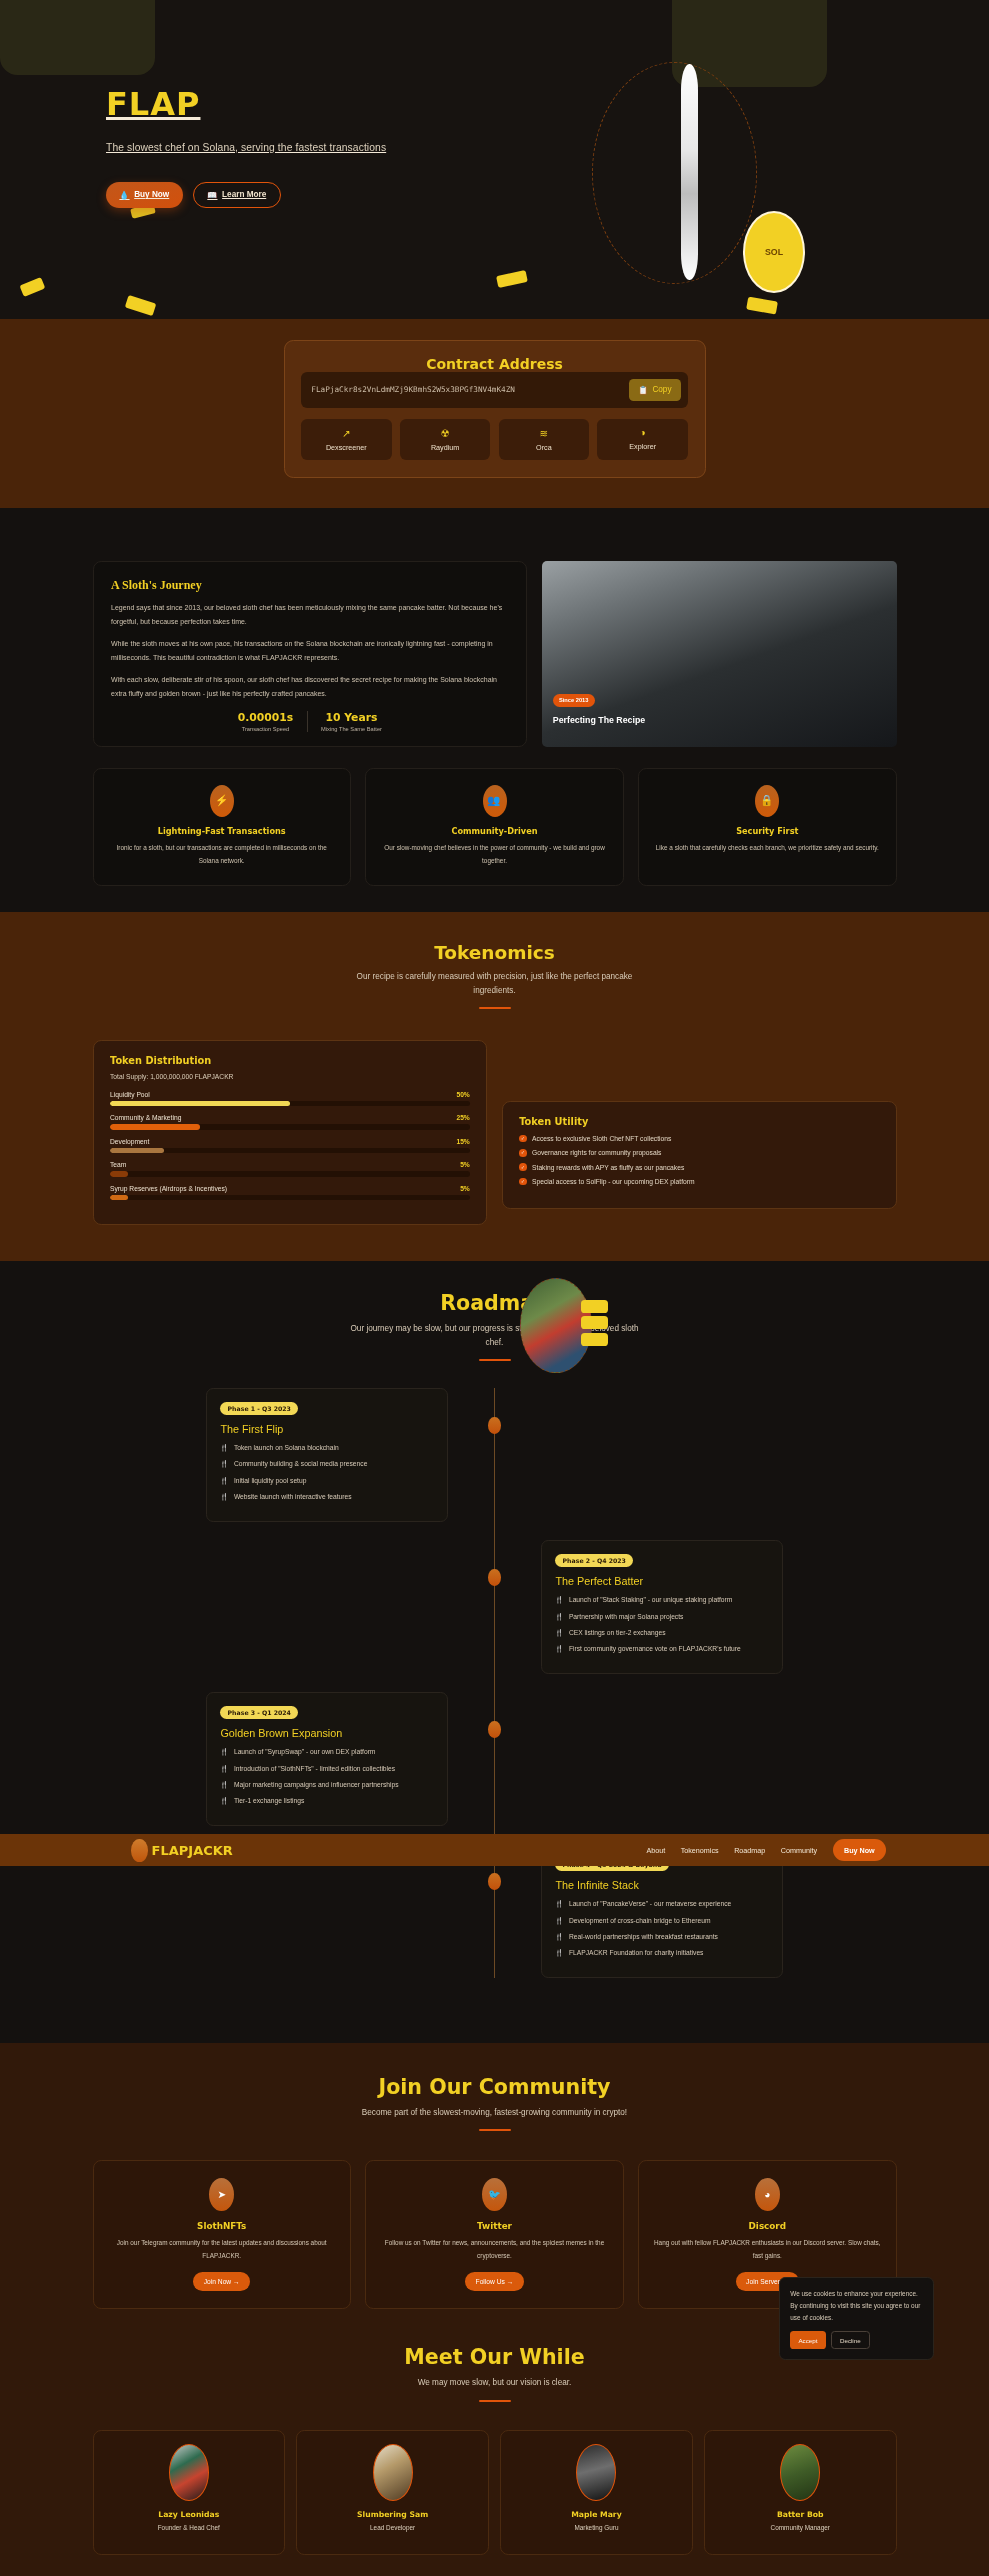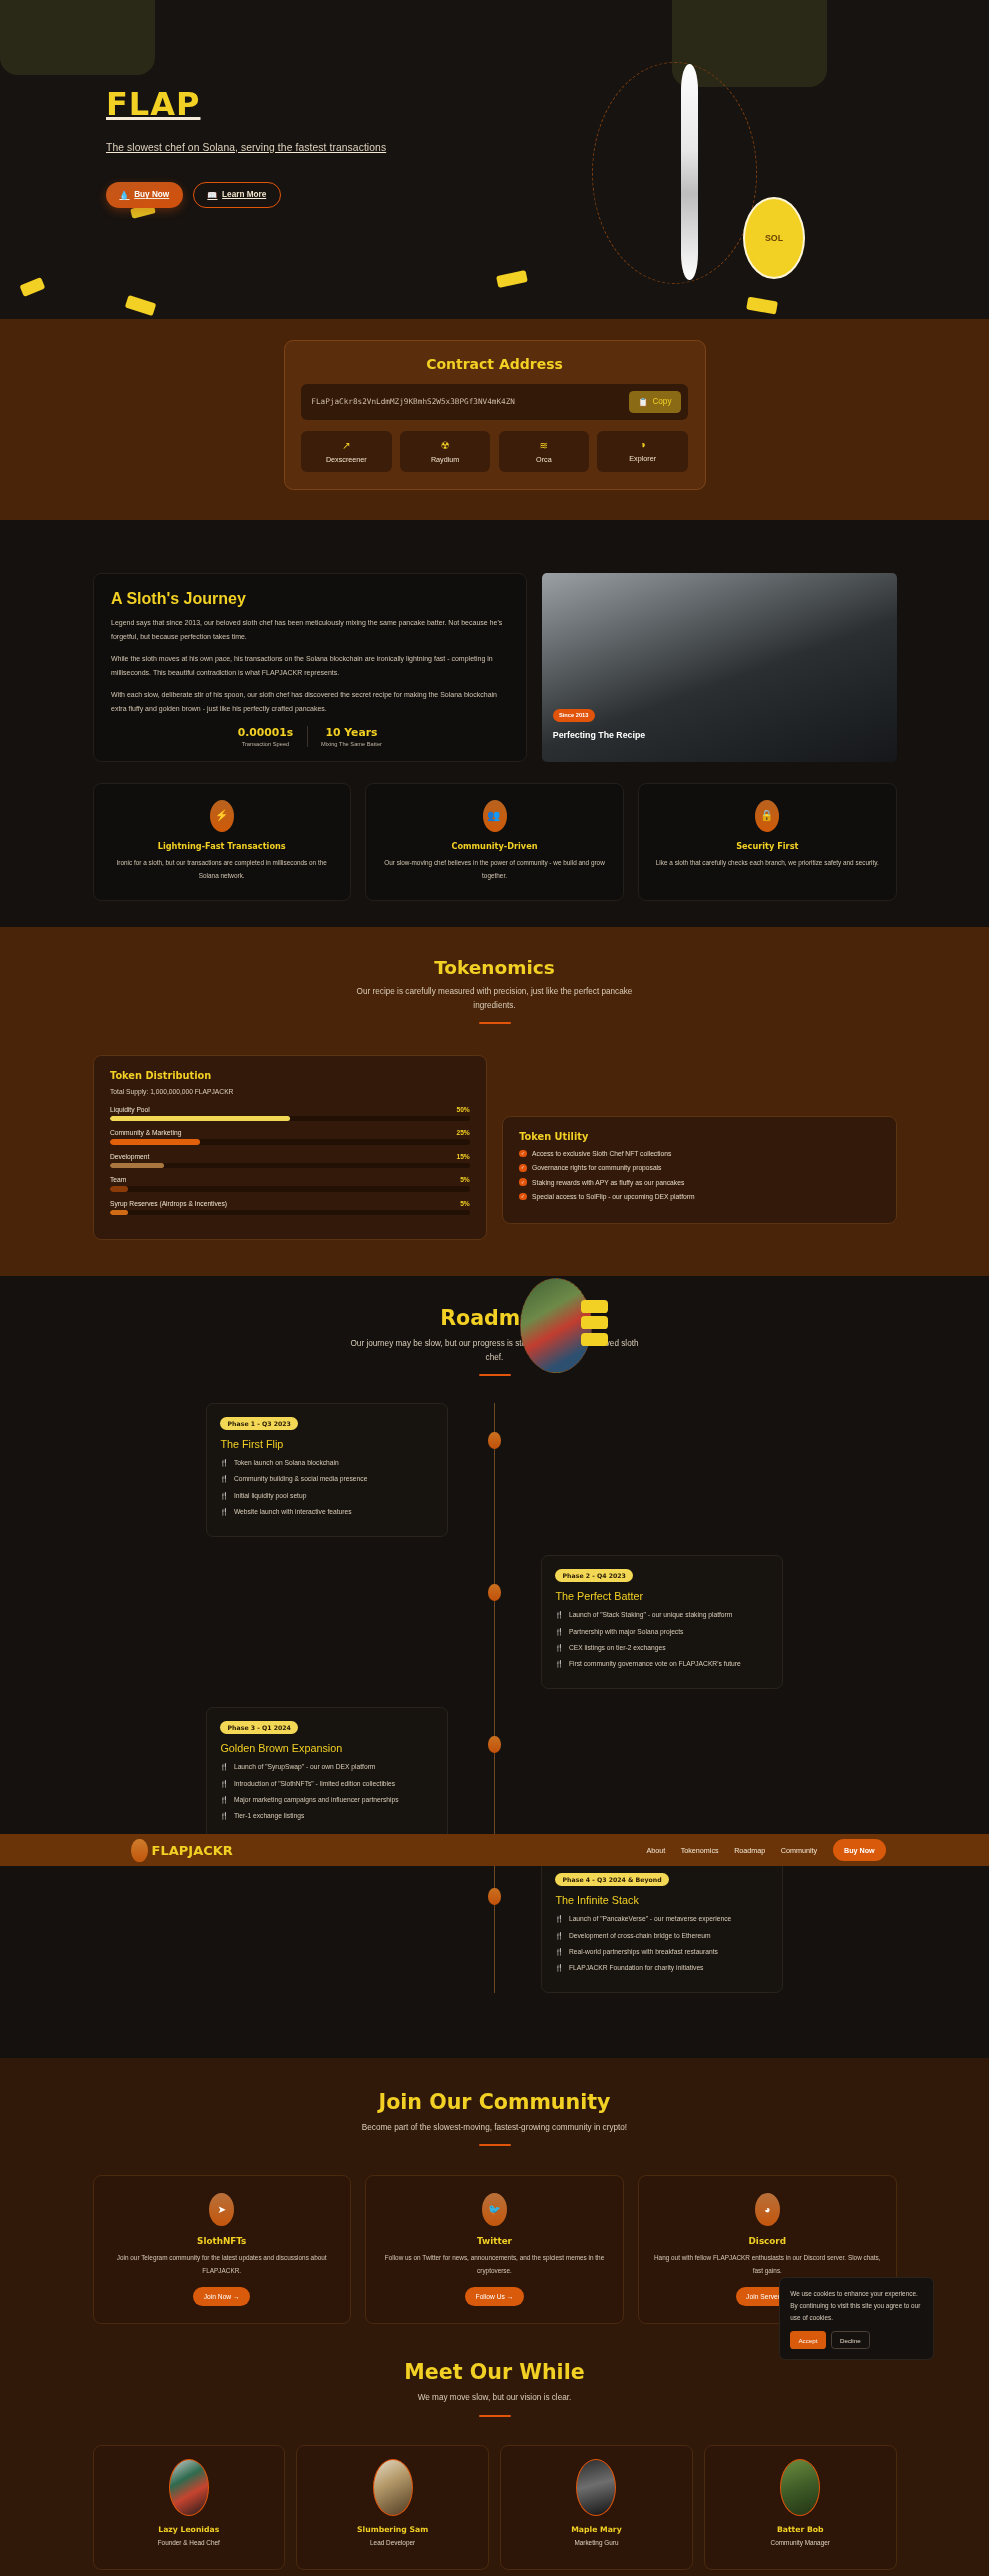--- a/index.html
+++ b/index.html
@@ -35,41 +35,41 @@
   .sol-ellipse {
     position:absolute; left:592px; top:62px; width:165px; height:222px;
     border:1.5px dashed #7b3e10; border-radius:50%;
   }
   .sol-knife {
     position:absolute; left:681px; top:64px; width:16.5px; height:216px;
     background:linear-gradient(180deg,#fff,#e7e7e7 40%,#bdbdbd 60%,#fff);
     border-radius:50%/12%;
   }
   .sol-coin {
-    position:absolute; left:743px; top:197px; width:62px; height:82px;
+    position:absolute; left:743px; top:211px; width:62px; height:82px;
     background:#f2d024; border-radius:50%; border:2.1px solid #fff6d8;
     display:flex; align-items:center; justify-content:center;
     font-size:8.8px; font-weight:700; color:#6d4500;
   }
   .chip { position:absolute; background:#f2d024; border-radius:2.6px; }
   .c1 { left:20.6px; top:281px; width:23px; height:12.4px; transform:rotate(-22deg);}
   .c2 { left:126px; top:299px; width:29px; height:13.4px; transform:rotate(18deg);}
   .c3 { left:497px; top:273px; width:30px; height:12.4px; transform:rotate(-12deg);}
   .c4 { left:747px; top:299px; width:30px; height:13.4px; transform:rotate(10deg);}
   .c5 { left:131px; top:206px; width:24px; height:10.3px; transform:rotate(-14deg); opacity:.9;}
 
   
   .contract-band { background:#4a2409; padding:20.6px 0 30px; }
   .contract-card {
     width:422px; margin:0 auto; background:#5a2d0d; border:0.5px solid #7c4418;
     border-radius:9.3px; padding:15.5px 16.5px 17.5px;
   }
   .contract-title {
     text-align:center; color:#f2d024; font-size:14px; font-weight:700;
-    font-family:"DejaVu Sans",sans-serif; margin-bottom:12px;
+    font-family:"DejaVu Sans",sans-serif; margin-bottom:0;
   }
   .addr-row {
     background:#331907; border-radius:6.2px; padding:7.2px 7.2px 7.2px 10.3px;
     display:flex; align-items:center; justify-content:space-between;
   }
   .addr-text { font-family:"DejaVu Sans Mono", monospace; font-size:7.7px; color:#cdbda8; }
   .copy-btn {
     background:#8a6a14; color:#f2d024; border:none; border-radius:4.6px;
     padding:5.7px 9.3px; font-size:8.2px; cursor:pointer; display:flex; gap:4.1px; align-items:center;
   }
@@ -93,21 +93,21 @@
   }
   .sec-title.big { font-size:20.6px; }
   .sec-sub { font-size:8.2px; color:#d9ccb8; margin-top:7.2px; line-height:1.7; max-width:289px; margin-left:auto; margin-right:auto;}
   .rule { width:32px; height:2.1px; background:#e2540a; border-radius:1.5px; margin:9.3px auto 0; }
 
   
   .legend-grid { display:flex; gap:14.4px; width:804px; margin:23px auto 0; }
   .legend-card {
     flex:1.12; background:#100e0c; border:0.5px solid #241f1a; border-radius:8.2px; padding:15.5px 17.5px 13.4px;
   }
-  .legend-h { color:#f2d024; font-size:16px; font-weight:700; font-family:Liberation Sans, sans-serif; margin-bottom:8.2px;}
+  .legend-h { color:#f2d024; font-size:12px; font-weight:700; font-family:Liberation Serif, serif; margin-bottom:8.2px;}
   .legend-p { font-size:7px; line-height:2.05; color:#cfc3b0; margin-bottom:7.2px; }
   .stats { display:flex; gap:0; margin-top:9.3px; justify-content:center; }
   .stat { padding:0 13.4px; text-align:center; }
   .stat + .stat { border-left:0.5px solid #3a332b; }
   .stat-n { font-size:10.8px; color:#f2d024; font-weight:700; font-family:"DejaVu Sans",sans-serif;}
   .stat-l { font-size:5.7px; color:#bdb2a2; margin-top:2.6px; }
   .legend-photo {
     flex:1; border-radius:5px; position:relative; overflow:hidden; min-height:155px;
     background:linear-gradient(160deg,#9aa0a3 0%,#6c7275 22%,#2b2f31 55%,#15171a 100%);
   }

